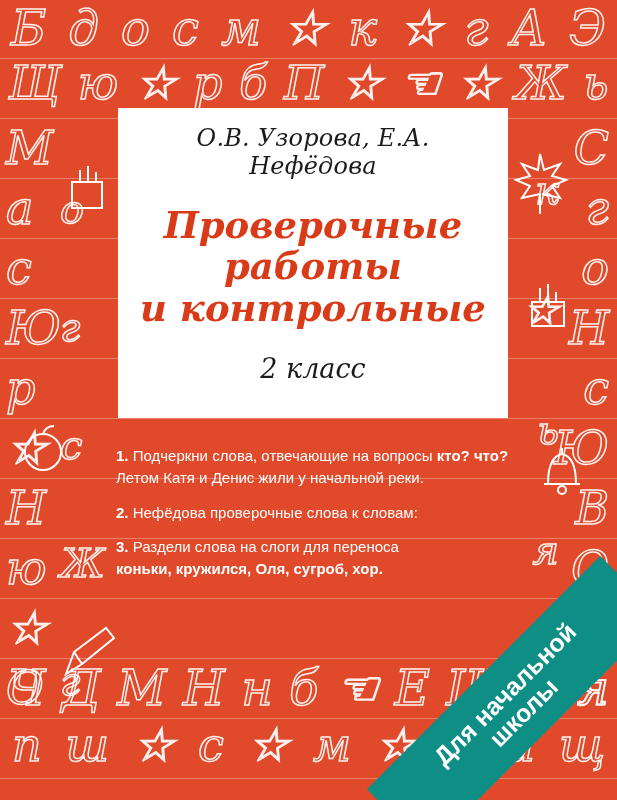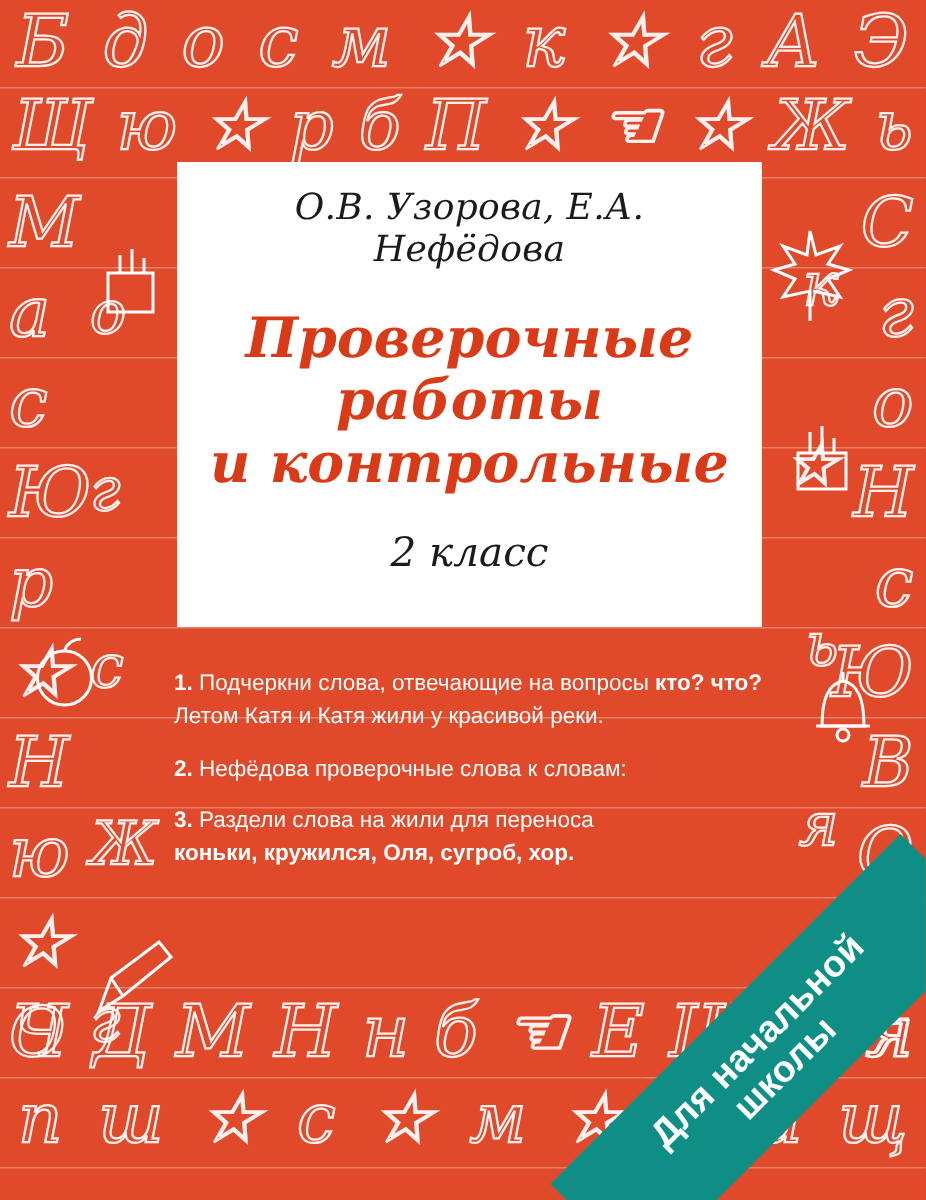--- a/index.html
+++ b/index.html
@@ -281,31 +281,31 @@
     </div>
     <div class="grade">2 класс</div>
   </div>
 
   <div class="tasks">
 
     <div class="task">
       <span class="num">1.</span>
       <span>Подчеркни слова, отвечающие на вопросы</span>
       <span class="strong">кто? что?</span>
-      <div>Летом Катя и Катя жили у красивой реки.</div>
+      <div>Летом Катя и Денис жили у начальной реки.</div>
     </div>
 
     <div class="task">
       <span class="num">2.</span>
       <span>Нефёдова проверочные слова к словам:</span>
     </div>
 
     <div class="task">
       <span class="num">3.</span>
-      <span>Раздели слова на жили для переноса</span>
+      <span>Раздели слова на слоги для переноса</span>
       <div class="strong">коньки, кружился, Оля, сугроб, хор.</div>
     </div>
 
   </div>
 
   <div class="ribbon">
     <div class="ribbon-text">
       <div>Для начальной</div>
       <div>школы</div>
     </div>

